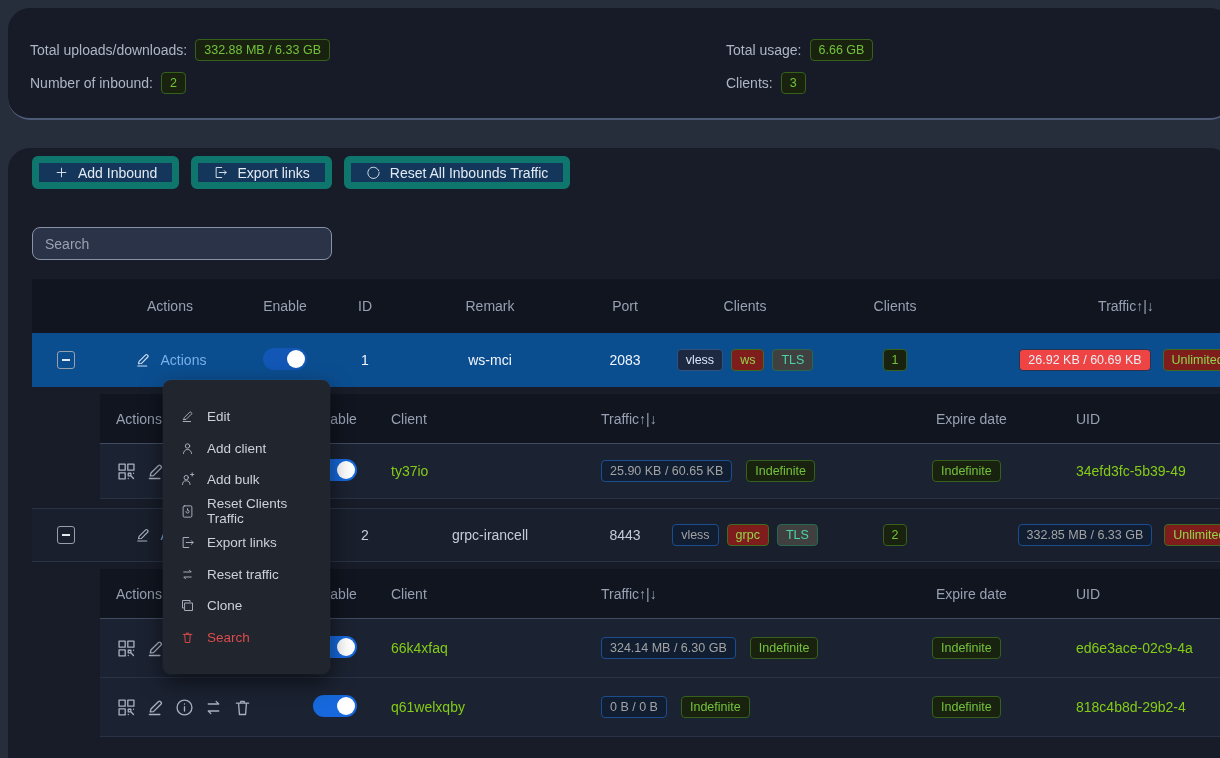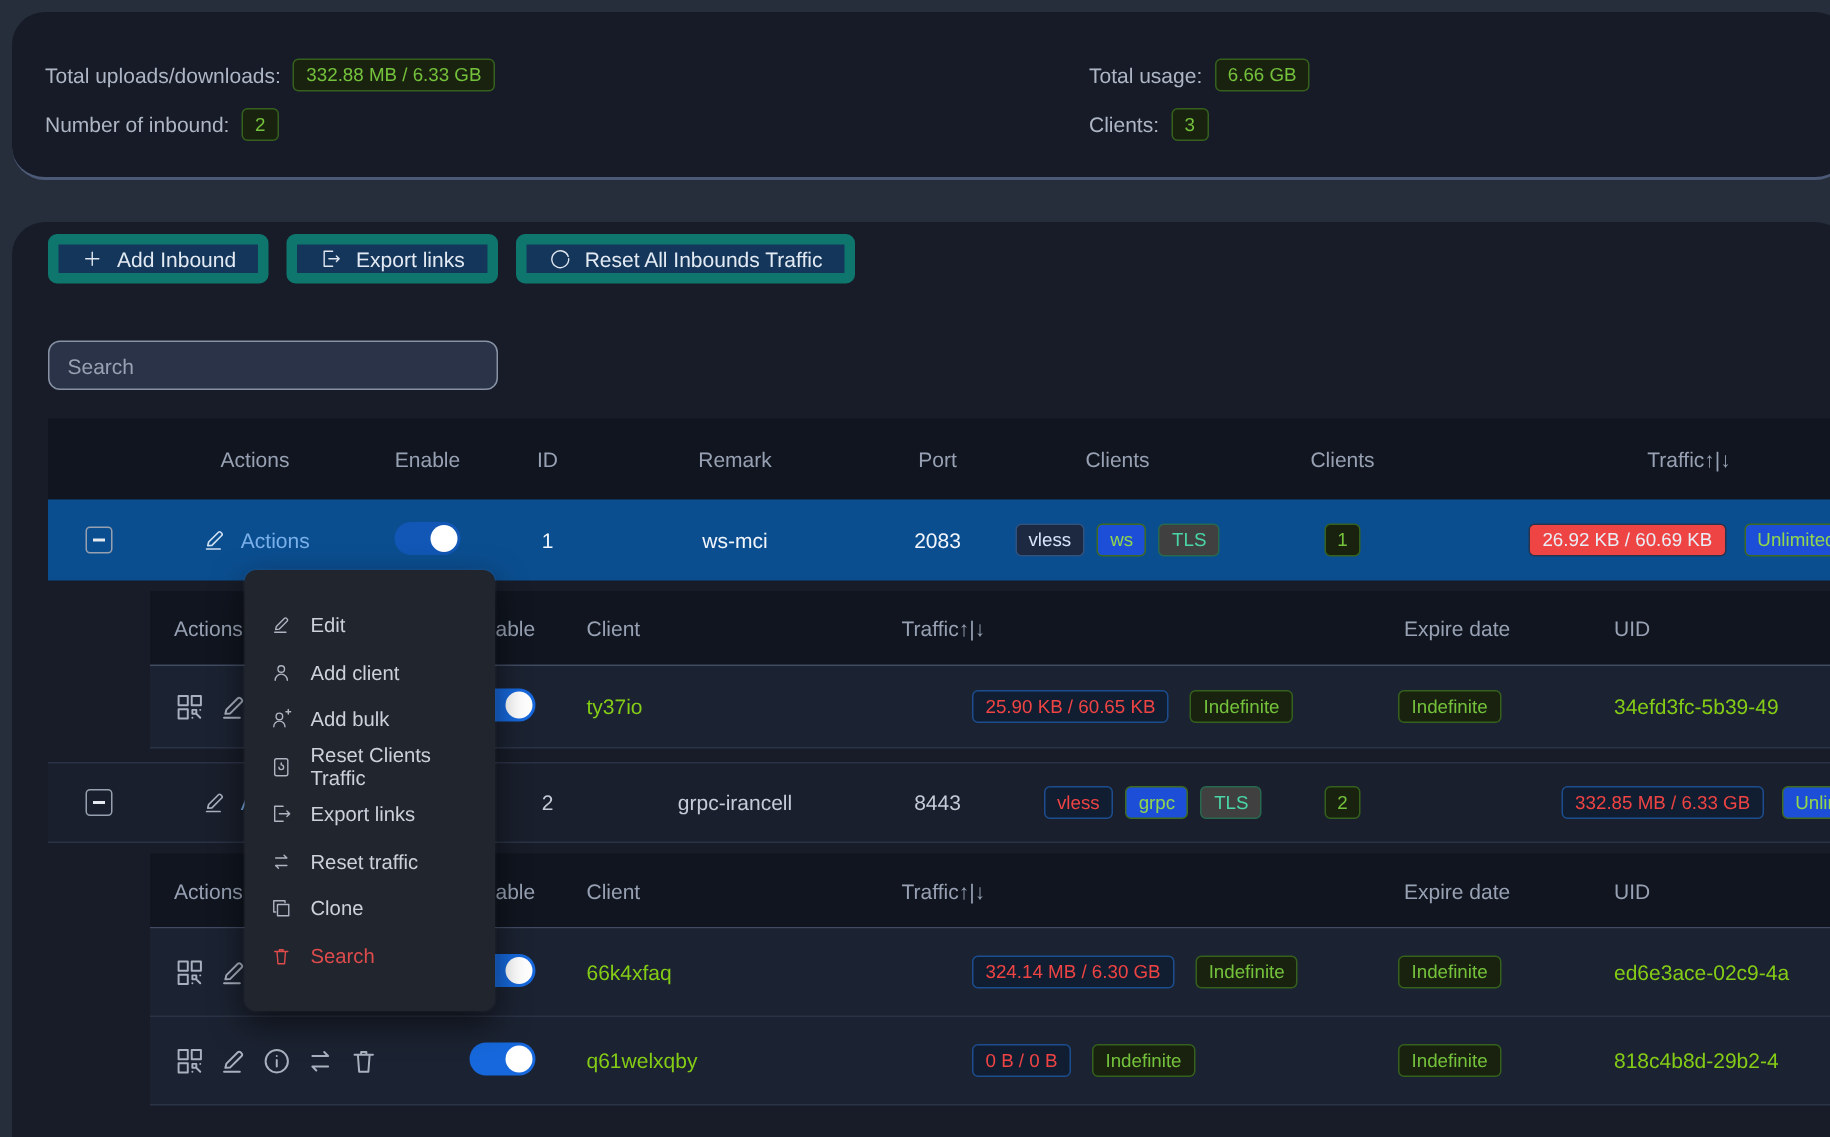--- a/index.html
+++ b/index.html
@@ -22,22 +22,22 @@
   .stat-col.right { left:718px; }
   .stat-row { display:flex; align-items:center; gap:8px; height:24px; margin-bottom:9px; }
   .stat-label { color:#aeb6c5; }
   
   .badge {
     display:inline-flex; align-items:center; justify-content:center;
     font-size:12.5px; line-height:1; padding:4px 8px; border-radius:4px;
     border:1px solid transparent; white-space:nowrap;
   }
   .badge.green  { color:#74c23c; border-color:#35611c; background:#19220f; }
-  .badge.lime   { color:#92d64c; border-color:#3f6b1e; background:#1d4ed8; }
-  .badge.blue   { color:#ef4444; border-color:#1c4e8f; background:#111d30;margin-left:47px; }
+  .badge.lime   { color:#92d64c; border-color:#3f6b1e; background:#7f1d1d; }
+  .badge.blue   { color:#a3a3a3; border-color:#1c4e8f; background:#111d30; }
   .badge.teal   { color:#4ad5a5; border-color:#27684f; background:#404040; }
   .badge.navy   { color:#e9eef6; border-color:#26344f; background:#ef4444; }
   .badge.vless-sel { color:#d8e6fb; border-color:#31517e; background:#1c2940; }
   
   .main-card {
     position:absolute; left:8px; top:148px; width:1224px; height:610px;
     background:#171c28; border-radius:22px 22px 0 0;
   }
   .toolbar { display:flex; gap:12px; padding:8px 0 0 24px; }
   .btn {

